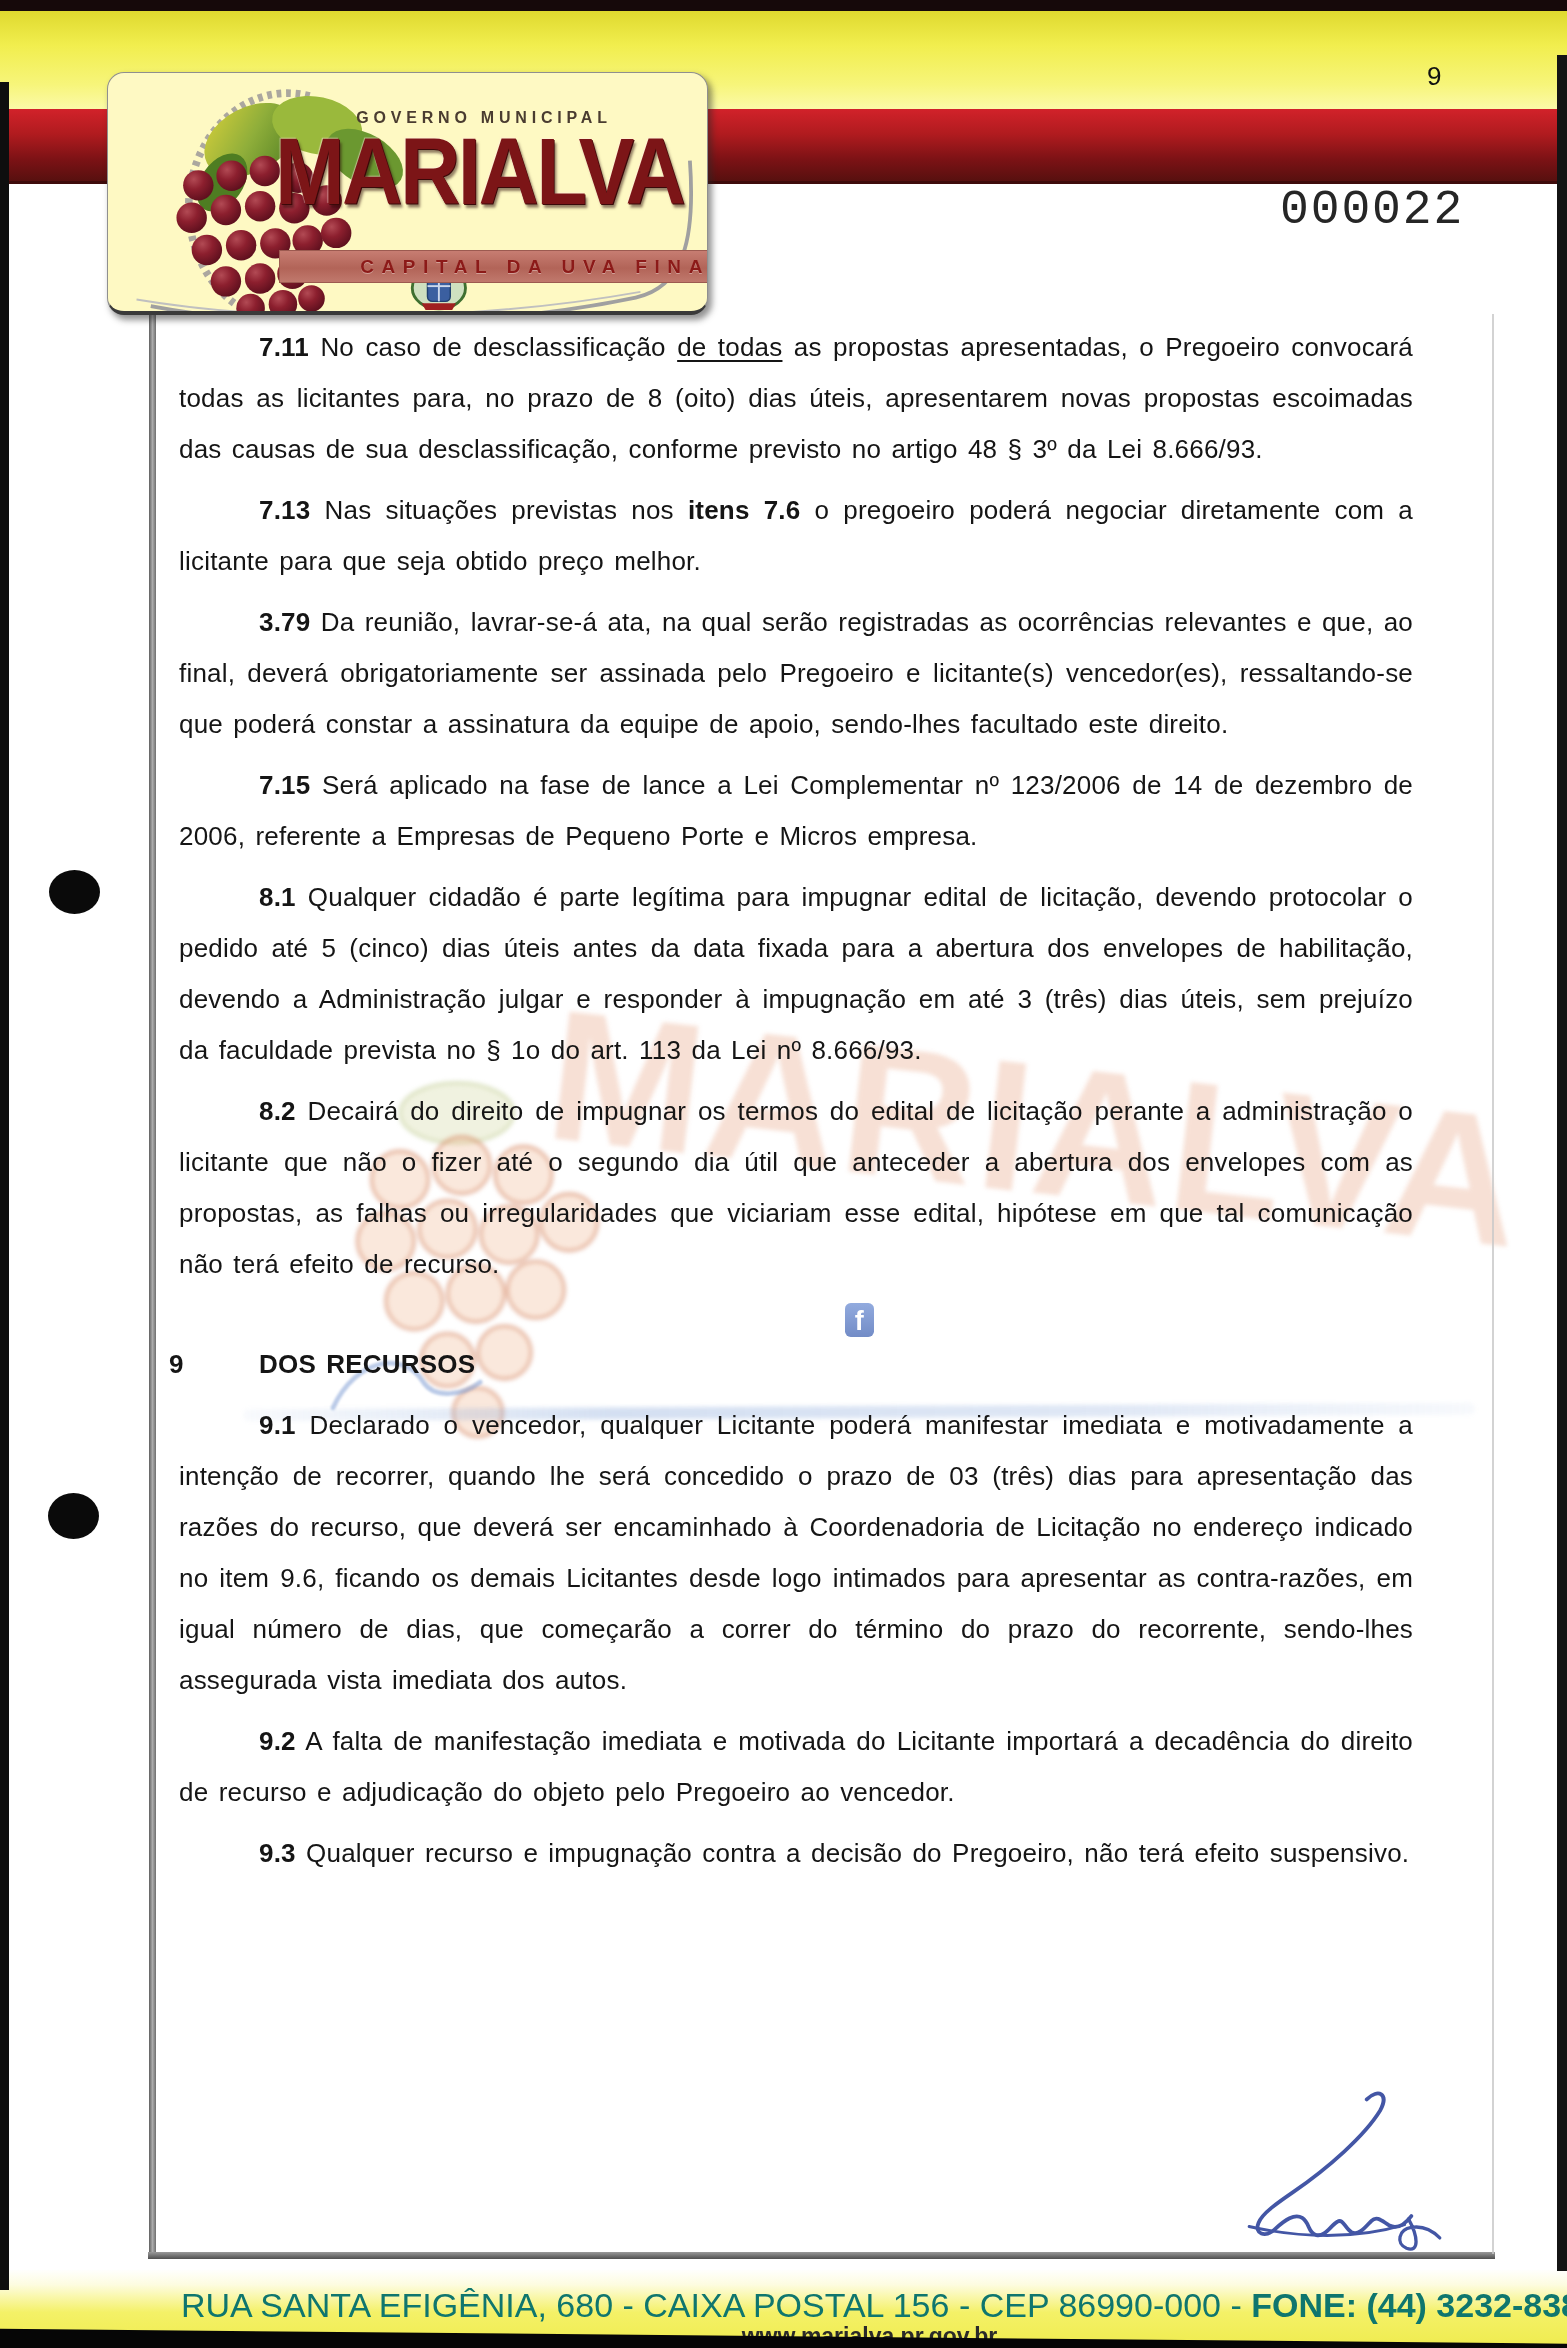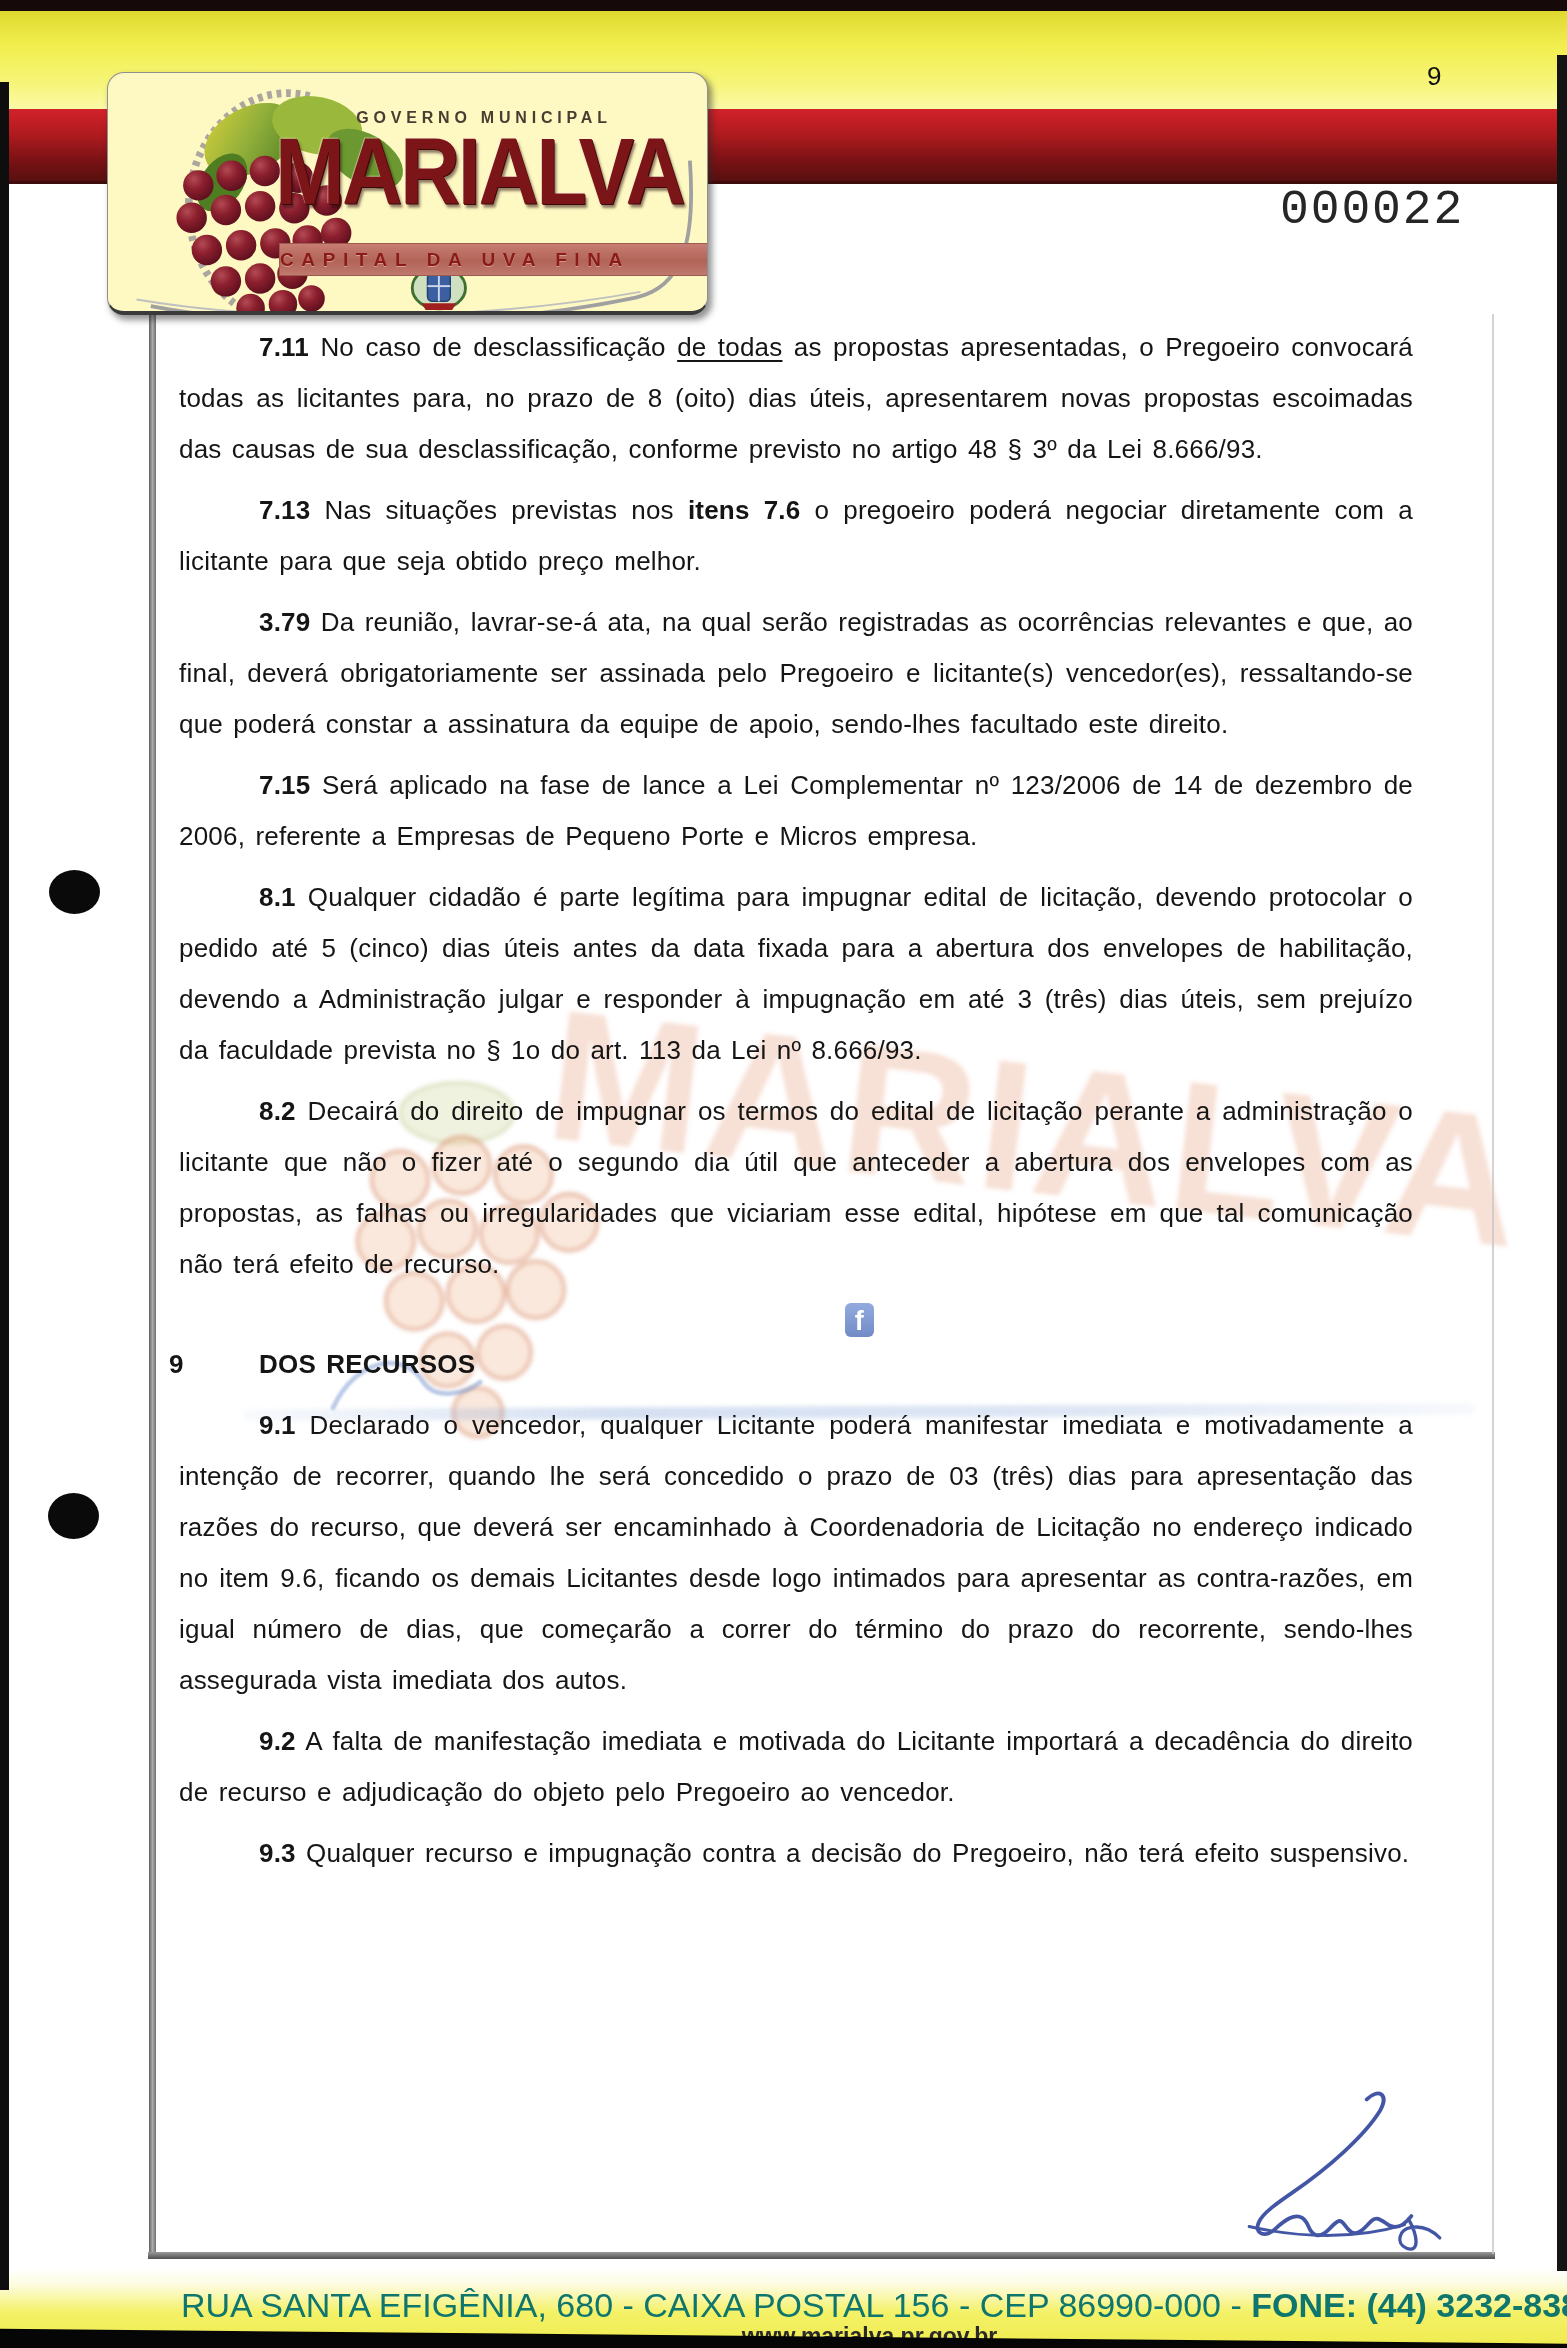--- a/index.html
+++ b/index.html
@@ -25,23 +25,23 @@
   .hole-2{left:48px;top:1493px;width:51px;height:46px;}
   
   .logo-card{position:absolute;left:107px;top:72px;width:599px;height:238px;background:#fef9c3;
     border:1.9px solid #8f8f8f;border-bottom:4.8px solid #3a3a3a;border-radius:17px;
     box-shadow:3.8px 4.8px 6.7px rgba(40,40,40,.5);z-index:5;overflow:hidden;}
   .logo-super{position:absolute;left:219px;top:36px;width:314px;text-align:center;
     font-size:16px;font-weight:700;letter-spacing:4.8px;color:#4a3c30;}
   .logo-name{position:absolute;left:167px;top:51px;font-size:95px;font-weight:900;line-height:1;
     letter-spacing:-2.9px;color:#7c1517;transform:scaleX(.88);transform-origin:top left;
     text-shadow:2.9px 3.8px 2.9px rgba(40,6,6,.5),1px 1px 0 #4d0d0d,-1px -1px 1px rgba(255,235,225,.5);}
-  .logo-banner{position:absolute;left:171px;top:170px;width:430px;height:31px;
+  .logo-banner{position:absolute;left:171px;top:177px;width:430px;height:31px;
     background:linear-gradient(180deg,#c77d72,#b26458 55%,#c0796d);border:1px solid #9c5a50;
-    display:flex;align-items:center;justify-content:flex-start;}
+    display:flex;align-items:center;justify-content:flex-end;}
   .logo-banner span{font-size:19px;font-weight:900;letter-spacing:7.6px;color:#8c1a18;
     text-shadow:0 1px 0 rgba(255,255,255,.35);white-space:nowrap;}
   
   .wm-text{position:absolute;left:547px;top:1037px;font-size:185px;font-weight:900;line-height:1;
     letter-spacing:3.8px;color:rgba(223,135,92,.26);transform:rotate(6.5deg);filter:blur(1.9px);z-index:0;}
   .wm-grapes{position:absolute;left:314px;top:1075px;z-index:0;filter:blur(1.9px);}
   .wm-blue-streak{position:absolute;left:243px;top:1406px;width:1232px;height:12.4px;border-radius:7.6px;
     background:linear-gradient(90deg,rgba(125,160,215,.05),rgba(125,160,215,.33) 30%,rgba(140,170,220,.28) 70%,rgba(125,160,215,.06));
     transform:rotate(-.3deg);filter:blur(1.9px);z-index:0;}
   .wm-blue-swirl{position:absolute;left:328px;top:1346px;z-index:0;filter:blur(1px);}

